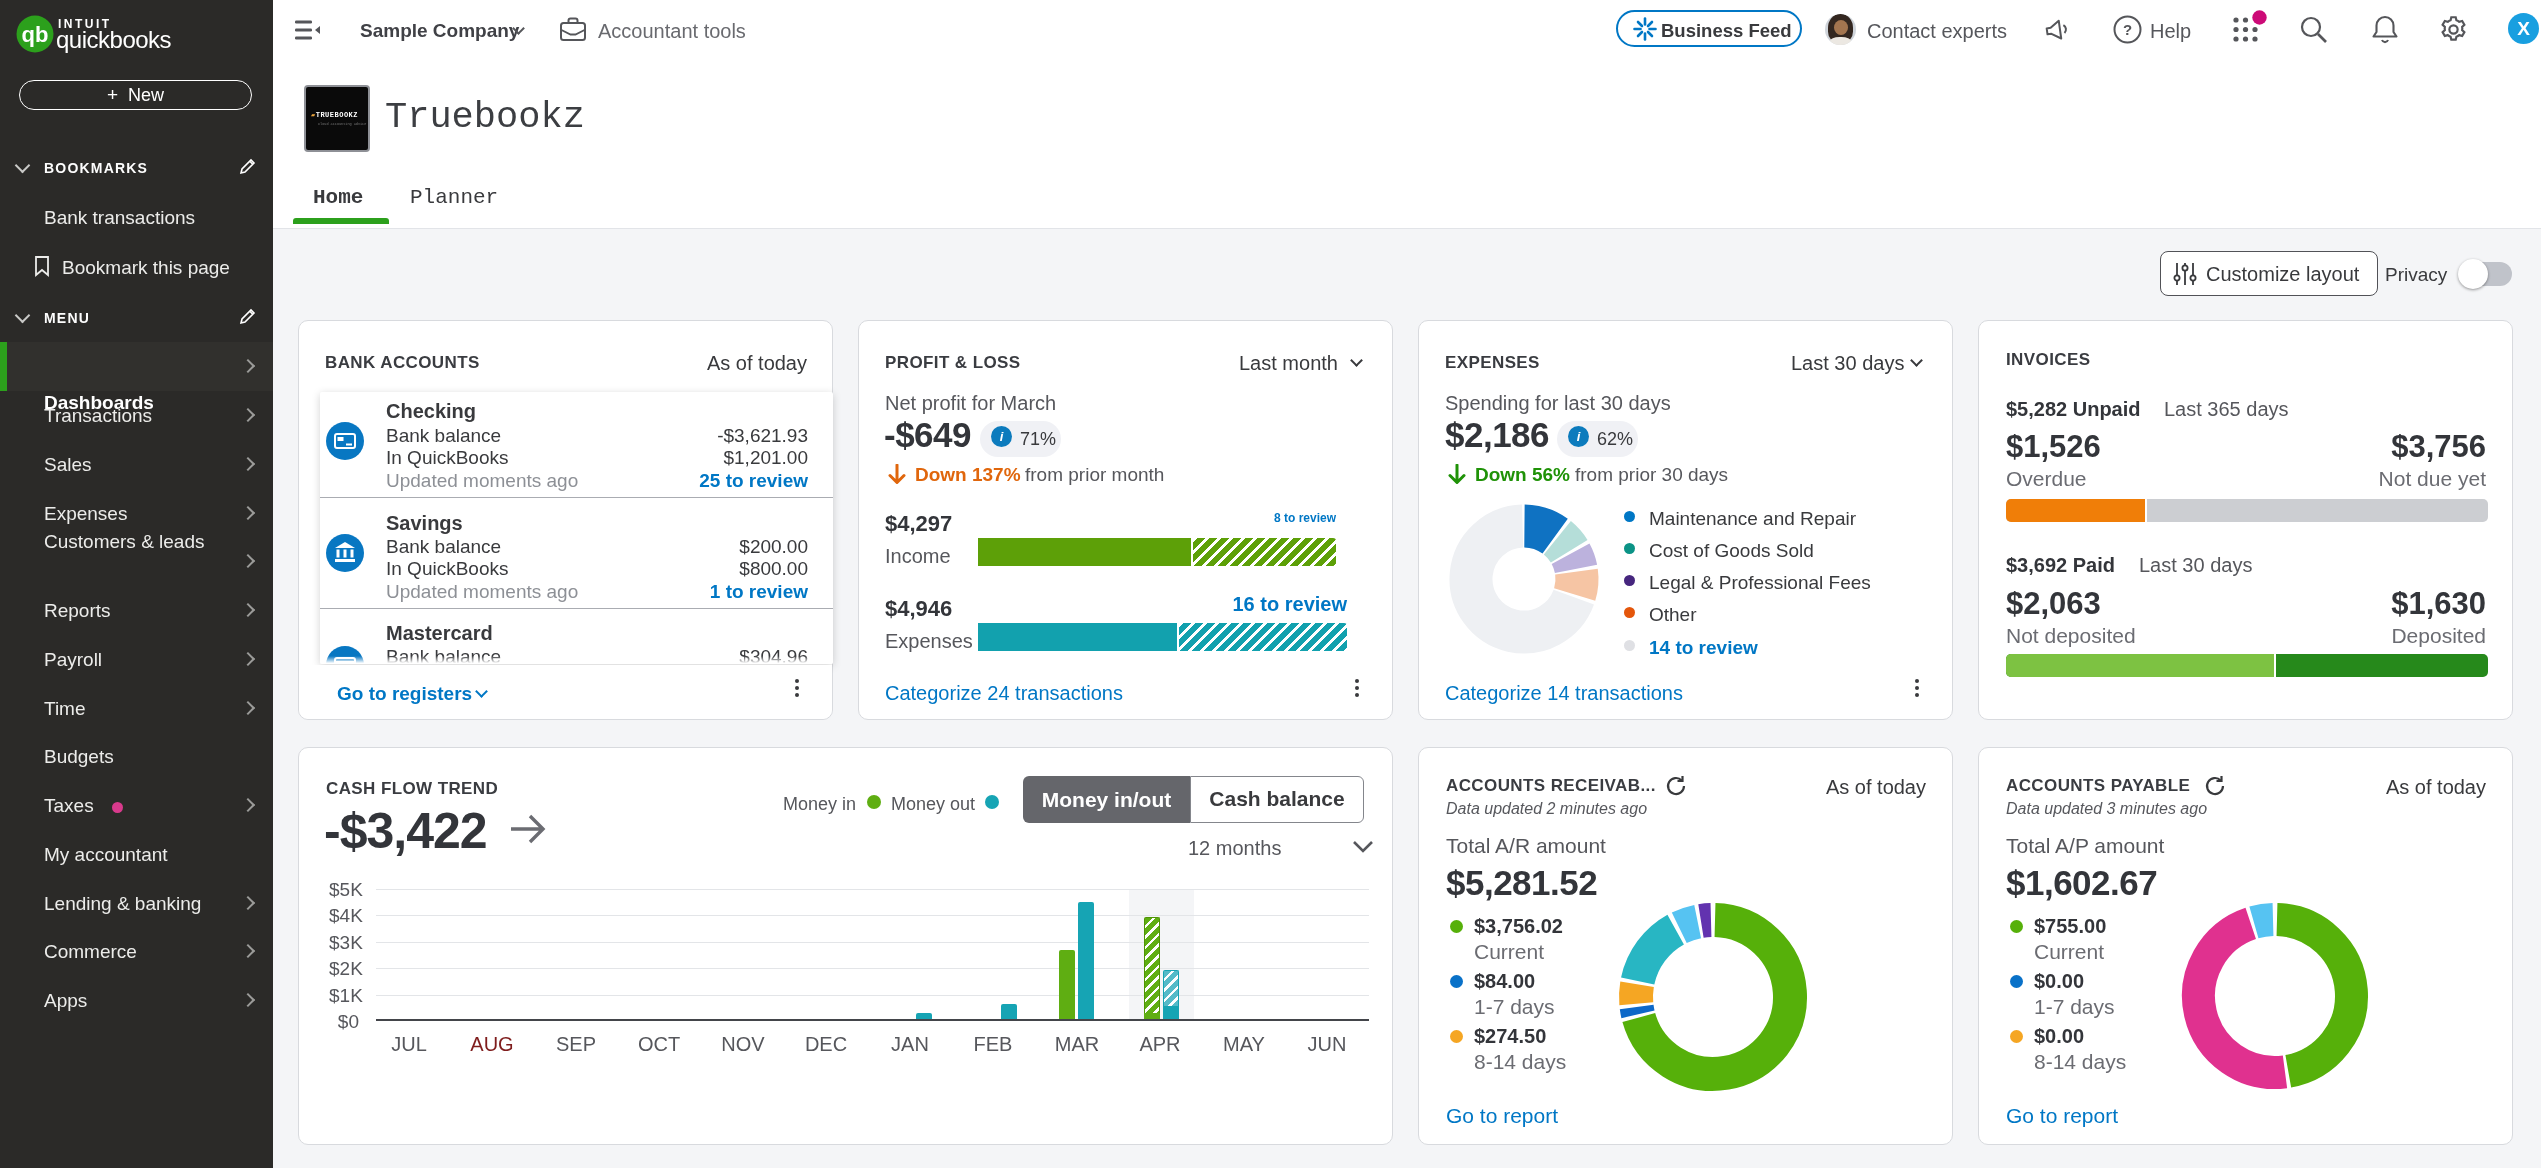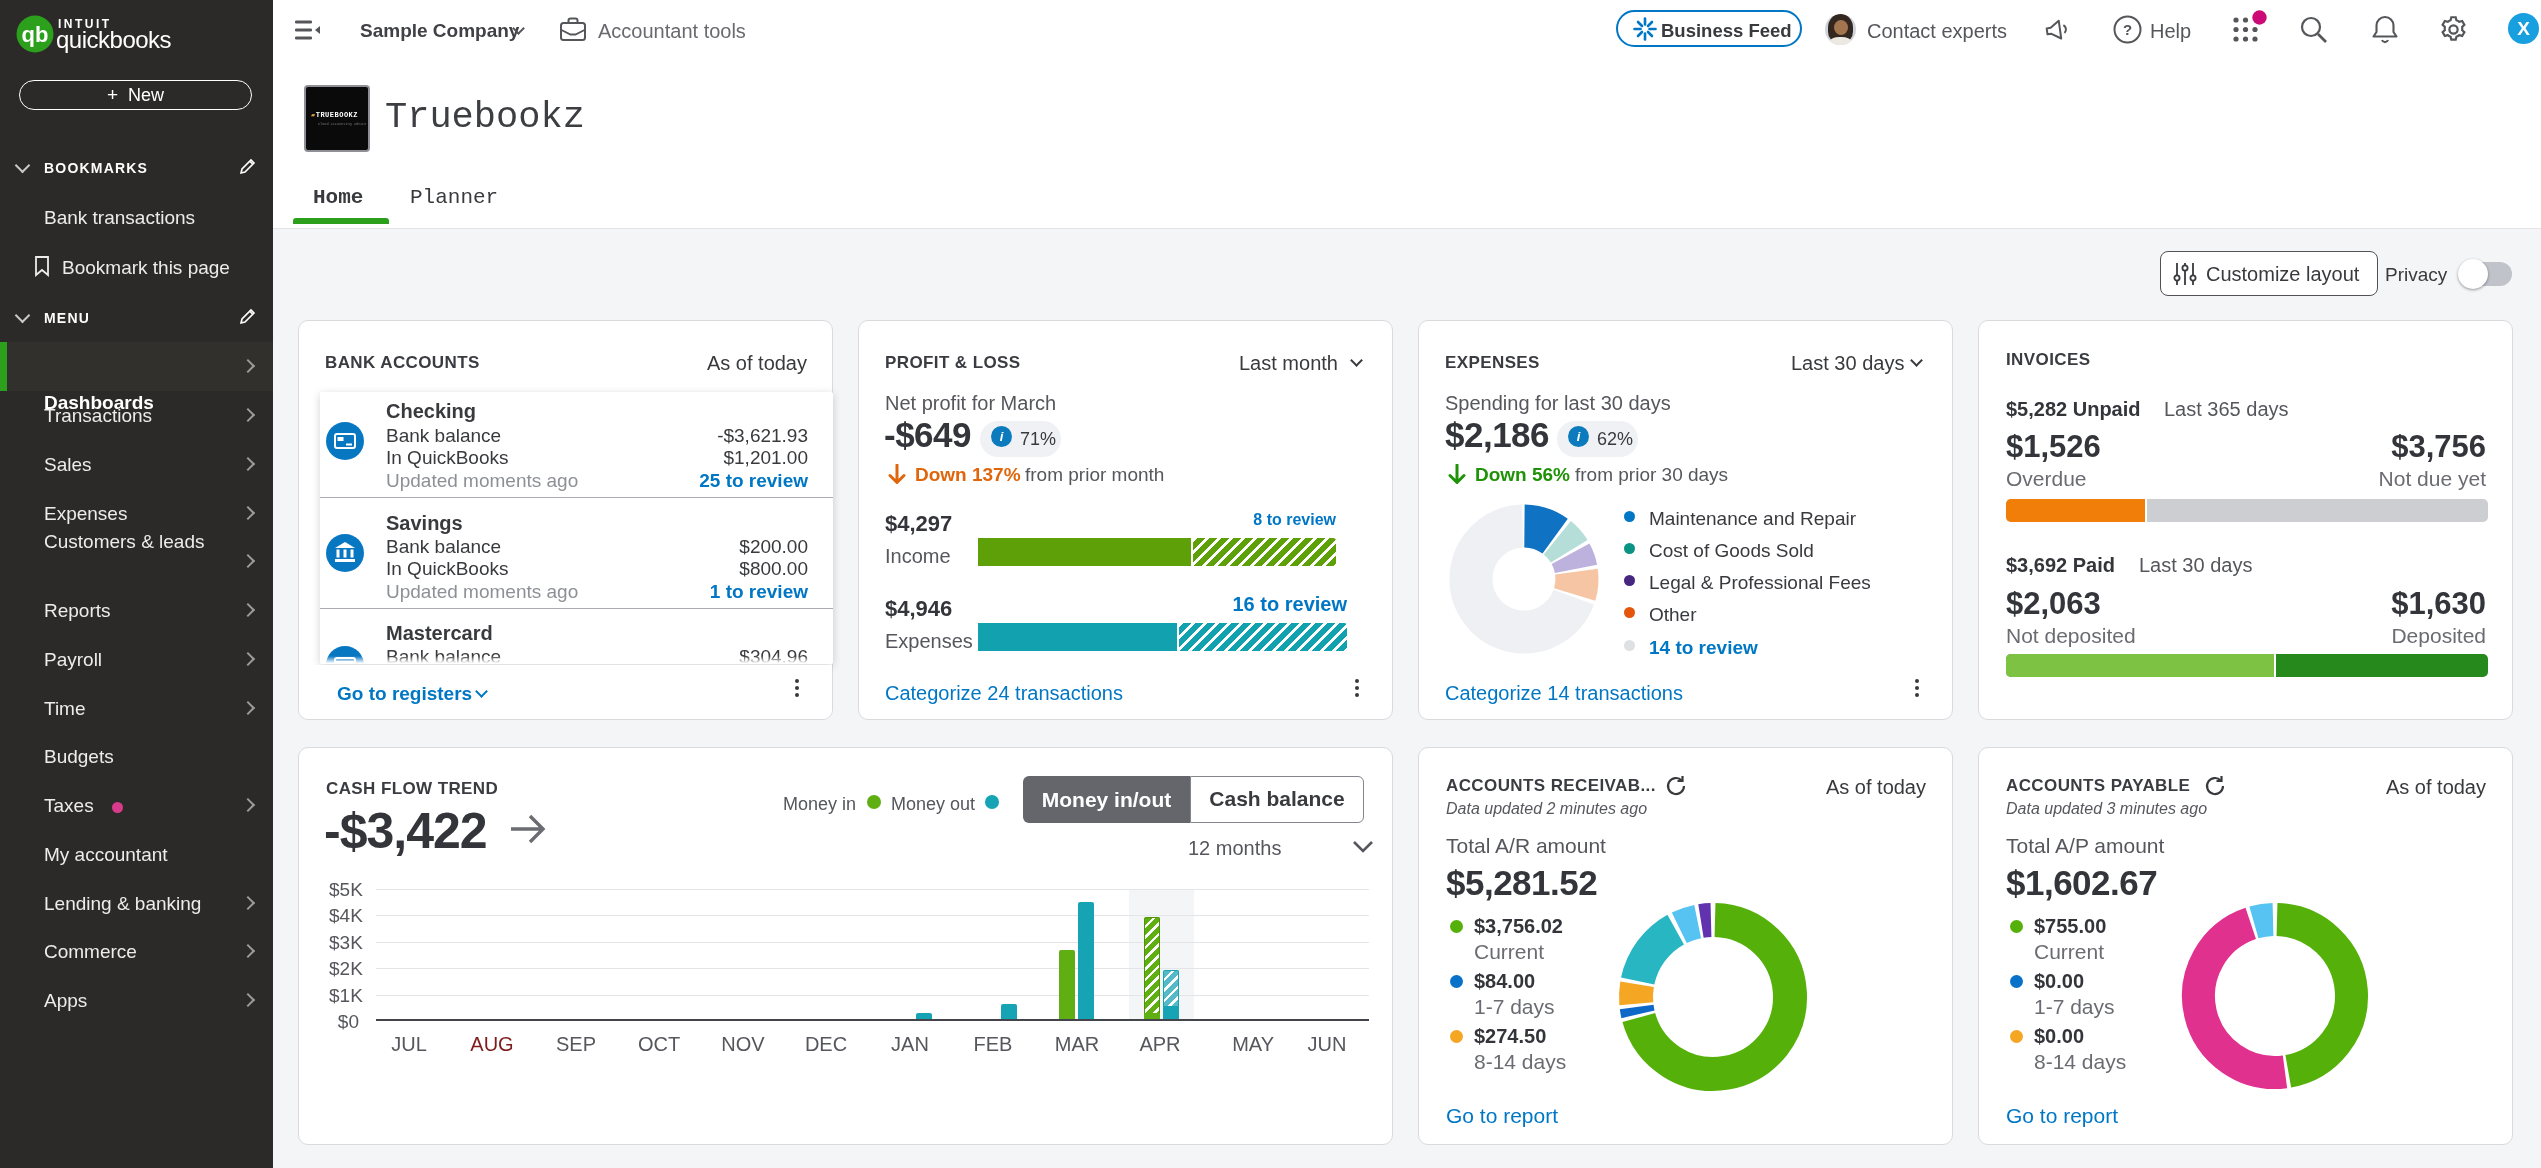--- a/index.html
+++ b/index.html
@@ -263,21 +263,21 @@
       <div class="abs" style="left:40px; top:8px; font-size:18px; color:#393a3d;">71%</div>
     </div>
     <svg class="abs" style="left:28px; top:143px;" width="20" height="22" viewBox="0 0 20 22">
         <path d="M10 1 v16 M3 11.5 l7 7 7-7" fill="none" stroke="#e0660c" stroke-width="3" stroke-linecap="round" stroke-linejoin="round"></path>
       </svg>
     <div class="abs" style="left:56px; top:143px; font-size:19px; font-weight:bold; color:#e0660c;">Down 137%</div>
     <div class="abs" style="left:166px; top:143px; font-size:19px; color:#56575c;">from prior month</div>
 
     <div class="abs" style="left:26px; top:190px; font-size:22px; font-weight:bold; color:#33353a;">$4,297</div>
     <div class="abs" style="left:26px; top:224px; font-size:20px; color:#56575c;">Income</div>
-    <div class="abs blink" style="left:357px; top:190px; font-size:16px; width:120px; text-align:right;">8 to review</div>
+    <div class="abs blink" style="left:357px; top:190px; font-size:12px; width:120px; text-align:right;">8 to review</div>
     <div class="abs" style="left:119px; top:217px; width:213px; height:28px; background:#5da008;"></div>
     <div class="abs" style="left:334px; top:217px; width:143px; height:28px; border-radius:0 3px 3px 0; background:repeating-linear-gradient(135deg, #fff 0 3.2px, #5da008 3.2px 8.5px);"></div>
 
     <div class="abs" style="left:26px; top:275px; font-size:22px; font-weight:bold; color:#33353a;">$4,946</div>
     <div class="abs" style="left:26px; top:309px; font-size:20px; color:#56575c;">Expenses</div>
     <div class="abs blink" style="left:357px; top:272px; font-size:20px; width:131px; text-align:right;">16 to review</div>
     <div class="abs" style="left:119px; top:302px; width:199px; height:28px; background:#12a1ae;"></div>
     <div class="abs" style="left:320px; top:302px; width:168px; height:28px; border-radius:0 3px 3px 0; background:repeating-linear-gradient(135deg, #fff 0 3.2px, #12a1ae 3.2px 8.5px);"></div>
     <div class="abs link" style="left:26px; top:361px; font-size:20px;">Categorize 24 transactions</div>
     <div class="abs kebab" style="left:496px; top:358px;"></div>
@@ -382,21 +382,21 @@
     <div class="abs" style="left:80px; top:285px; width:60px; text-align:center; font-size:20px; color:#56575c;">JUL</div>
     <div class="abs" style="left:163px; top:285px; width:60px; text-align:center; font-size:20px; color:#7f1d1d;">AUG</div>
     <div class="abs" style="left:247px; top:285px; width:60px; text-align:center; font-size:20px; color:#56575c;">SEP</div>
     <div class="abs" style="left:330px; top:285px; width:60px; text-align:center; font-size:20px; color:#56575c;">OCT</div>
     <div class="abs" style="left:414px; top:285px; width:60px; text-align:center; font-size:20px; color:#56575c;">NOV</div>
     <div class="abs" style="left:497px; top:285px; width:60px; text-align:center; font-size:20px; color:#56575c;">DEC</div>
     <div class="abs" style="left:581px; top:285px; width:60px; text-align:center; font-size:20px; color:#56575c;">JAN</div>
     <div class="abs" style="left:664px; top:285px; width:60px; text-align:center; font-size:20px; color:#56575c;">FEB</div>
     <div class="abs" style="left:748px; top:285px; width:60px; text-align:center; font-size:20px; color:#56575c;">MAR</div>
     <div class="abs" style="left:831px; top:285px; width:60px; text-align:center; font-size:20px; color:#56575c;">APR</div>
-    <div class="abs" style="left:915px; top:285px; width:60px; text-align:right; font-size:20px; color:#56575c;">MAY</div>
+    <div class="abs" style="left:915px; top:285px; width:60px; text-align:center; font-size:20px; color:#56575c;">MAY</div>
     <div class="abs" style="left:998px; top:285px; width:60px; text-align:center; font-size:20px; color:#56575c;">JUN</div>
   </div>
   <div id="card-ar" class="abs card" style="left:1418px; top:747px; width:535px; height:398px;">
     <div class="abs ctitle" style="left:27px; top:28px;">ACCOUNTS RECEIVAB...</div>
     <svg class="abs" style="left:245px; top:26px;" width="24" height="24" viewBox="0 0 24 24">
         <path d="M20 12 a8 8 0 1 1 -2.3-5.6" fill="none" stroke="#393a3d" stroke-width="2.2"></path>
         <path d="M18.5 2 v5 h-5" fill="none" stroke="#393a3d" stroke-width="2.2"></path>
       </svg>
     <div class="abs dgray" style="right:26px; top:28px; font-size:20px;">As of today</div>
     <div class="abs" style="left:27px; top:52px; font-size:16px; font-style:italic; color:#56575c;">Data updated 2 minutes ago</div>

